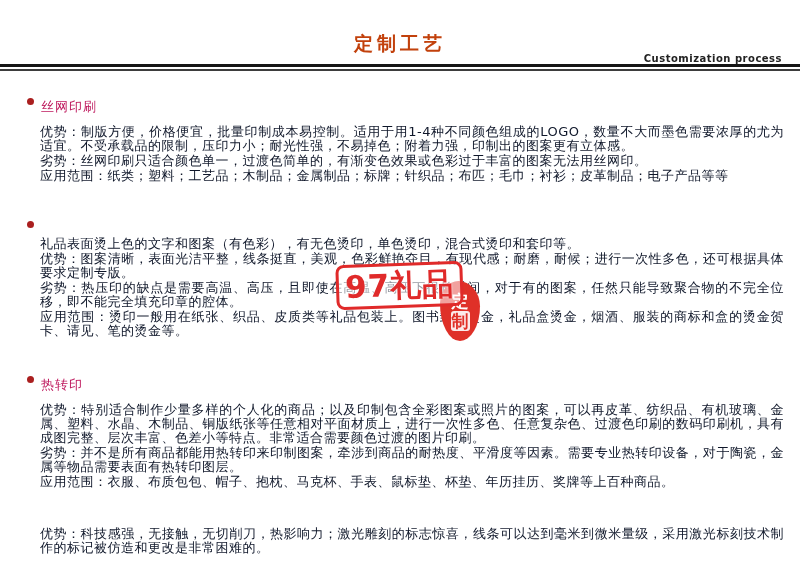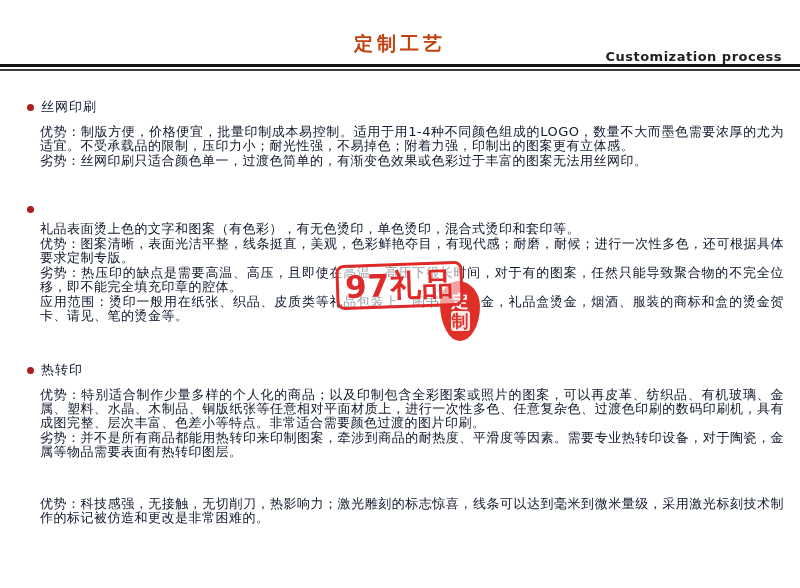--- a/index.html
+++ b/index.html
@@ -24,42 +24,41 @@
     font-size: 19px;
     font-weight: bold;
     color: #c2410c;
     letter-spacing: 4px;
     line-height: 26px;
   }
   .page-subtitle {
     position: absolute;
     right: 18px;
     bottom: 7px;
-    font-size: 13px;
+    font-size: 10px;
     font-weight: bold;
     color: #222222;
     letter-spacing: 0.5px;
   }
   .header-rule { margin-top: 8px; }
   .rule-top    { height: 3px; background: #151515; }
   .rule-gap    { height: 2px; background: #ffffff; }
   .rule-bottom { height: 2px; background: #3d3d3d; }
 
   
   .content {
     padding: 0 16px 0 27px;
   }
   .section { margin-top: 27px; }
   .section + .section { margin-top: 38px; }
 
   .section-heading {
     display: flex;
-    align-items: center;
     font-size: 13px;
-    color: #0f172a;
+    color: #be185d;
     margin-bottom: 9px;
   }
   .bullet {
     width: 7px;
     height: 7px;
     border-radius: 50%;
     background: #aa1f1f;
     margin-right: 7px;
     flex: 0 0 auto;
   }
@@ -139,20 +138,21 @@
 <div class="content">
 
   <div class="section">
     <div class="section-heading">
       <span class="bullet"></span>
       <span class="section-title">丝网印刷</span>
     </div>
     <div class="section-body">
       <p>优势：制版方便，价格便宜，批量印制成本易控制。适用于用1-4种不同颜色组成的LOGO，数量不大而墨色需要浓厚的尤为适宜。不受承载品的限制，压印力小；耐光性强，不易掉色；附着力强，印制出的图案更有立体感。</p>
       <p>劣势：丝网印刷只适合颜色单一，过渡色简单的，有渐变色效果或色彩过于丰富的图案无法用丝网印。</p>
+      <p>应用范围：纸类；塑料；工艺品；木制品；金属制品；标牌；针织品；布匹；毛巾；衬衫；皮革制品；电子产品等等</p>
     </div>
   </div>
 
   <div class="section">
     <div class="section-heading">
       <span class="bullet"></span>
     </div>
     <div class="section-body">
       <p>礼品表面烫上色的文字和图案（有色彩），有无色烫印，单色烫印，混合式烫印和套印等。</p>
       <p>优势：图案清晰，表面光洁平整，线条挺直，美观，色彩鲜艳夺目，有现代感；耐磨，耐候；进行一次性多色，还可根据具体要求定制专版。</p>
@@ -162,20 +162,21 @@
   </div>
 
   <div class="section">
     <div class="section-heading">
       <span class="bullet"></span>
       <span class="section-title">热转印</span>
     </div>
     <div class="section-body">
       <p>优势：特别适合制作少量多样的个人化的商品；以及印制包含全彩图案或照片的图案，可以再皮革、纺织品、有机玻璃、金属、塑料、水晶、木制品、铜版纸张等任意相对平面材质上，进行一次性多色、任意复杂色、过渡色印刷的数码印刷机，具有成图完整、层次丰富、色差小等特点。非常适合需要颜色过渡的图片印刷。</p>
       <p>劣势：并不是所有商品都能用热转印来印制图案，牵涉到商品的耐热度、平滑度等因素。需要专业热转印设备，对于陶瓷，金属等物品需要表面有热转印图层。</p>
+      <p>应用范围：衣服、布质包包、帽子、抱枕、马克杯、手表、鼠标垫、杯垫、年历挂历、奖牌等上百种商品。</p>
     </div>
   </div>
 
   <div class="section">
     <div class="section-body">
       <p>优势：科技感强，无接触，无切削刀，热影响力；激光雕刻的标志惊喜，线条可以达到毫米到微米量级，采用激光标刻技术制作的标记被仿造和更改是非常困难的。</p>
 
     </div>
   </div>
 

